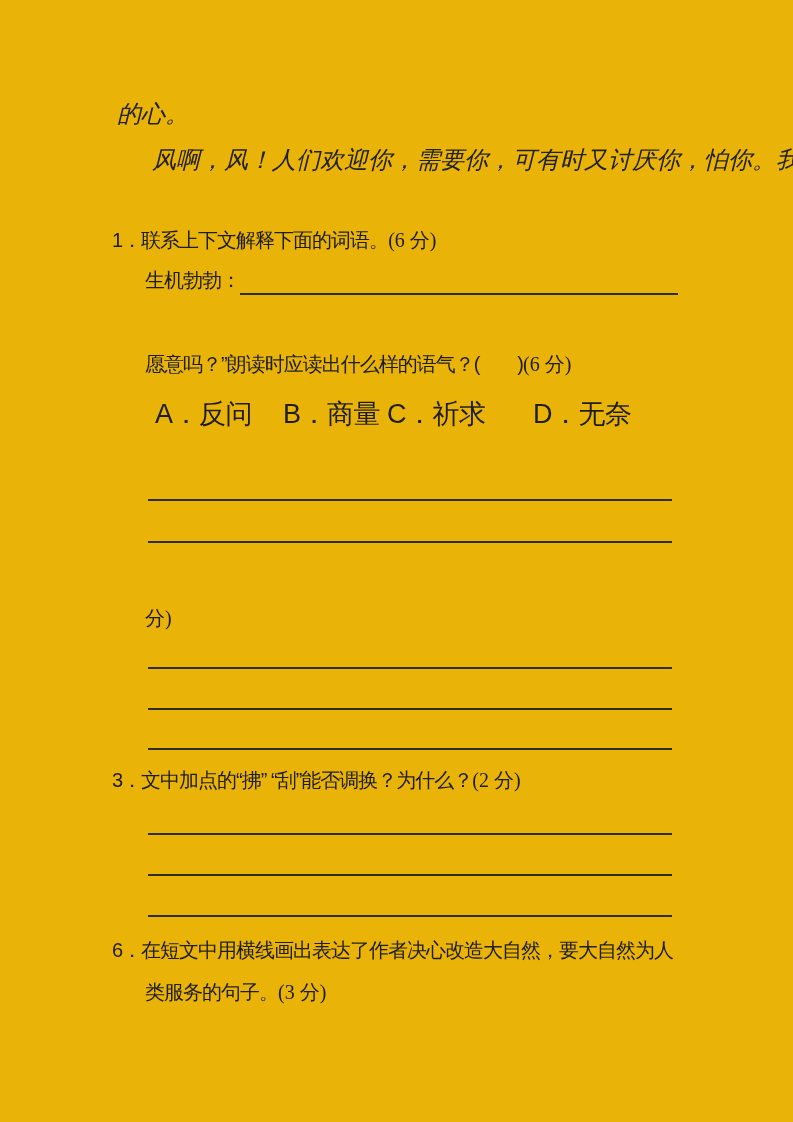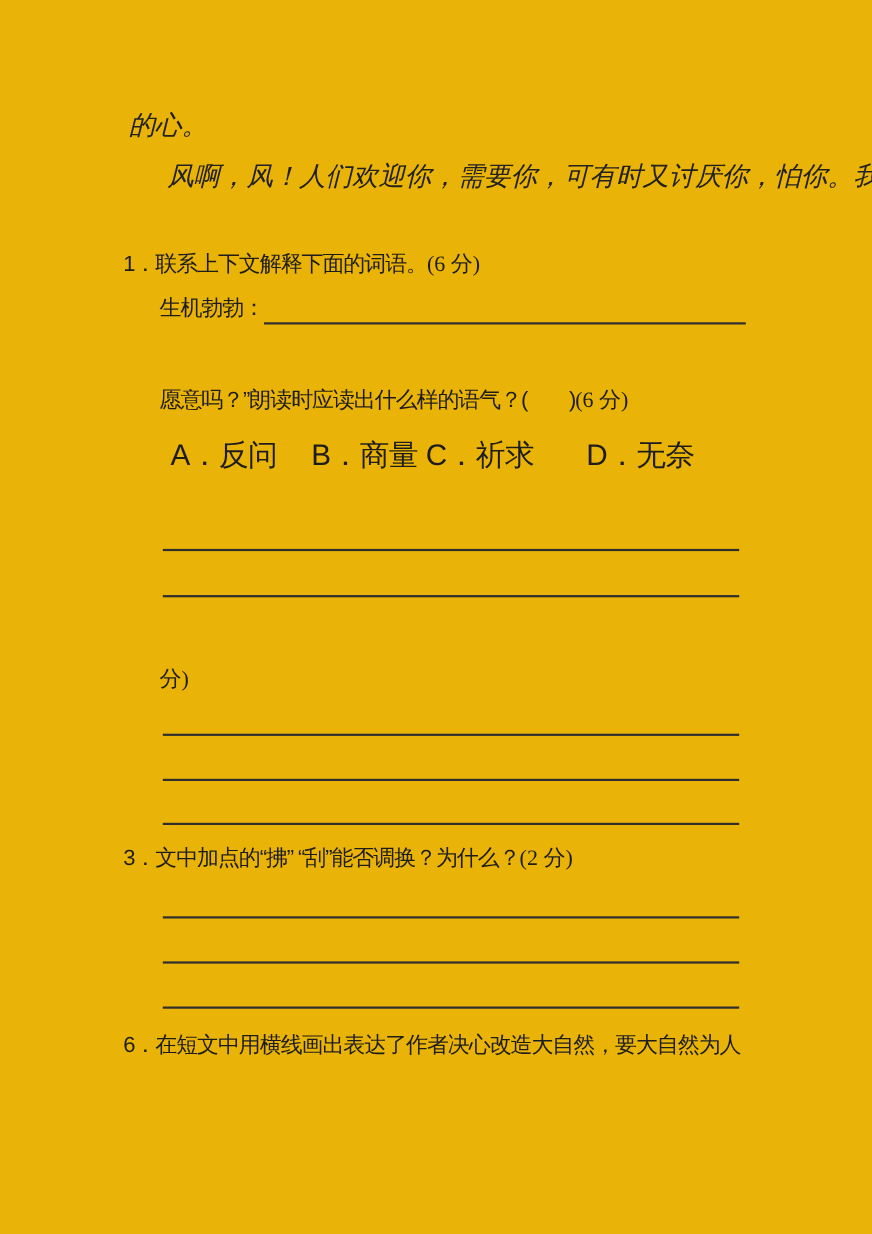--- a/index.html
+++ b/index.html
@@ -80,14 +80,17 @@
   <div class="blank" style="left:148px; top:748px; width:524px"></div>
 
   <div class="ln" style="left:112px; top:769px">
     <span>3．文中加点的“拂” “刮”能否调换？为什么？</span><span class="score">(2 分)</span>
   </div>
   <div class="blank" style="left:148px; top:833px; width:524px"></div>
   <div class="blank" style="left:148px; top:874px; width:524px"></div>
   <div class="blank" style="left:148px; top:915px; width:524px"></div>
 
   <div class="ln" style="left:112px; top:939px">6．在短文中用横线画出表达了作者决心改造大自然，要大自然为人</div>
+  <div class="ln" style="left:145px; top:981px">
+    <span>类服务的句子。</span><span class="score">(3 分)</span>
+  </div>
 
 </div>
 
 </body></html>

